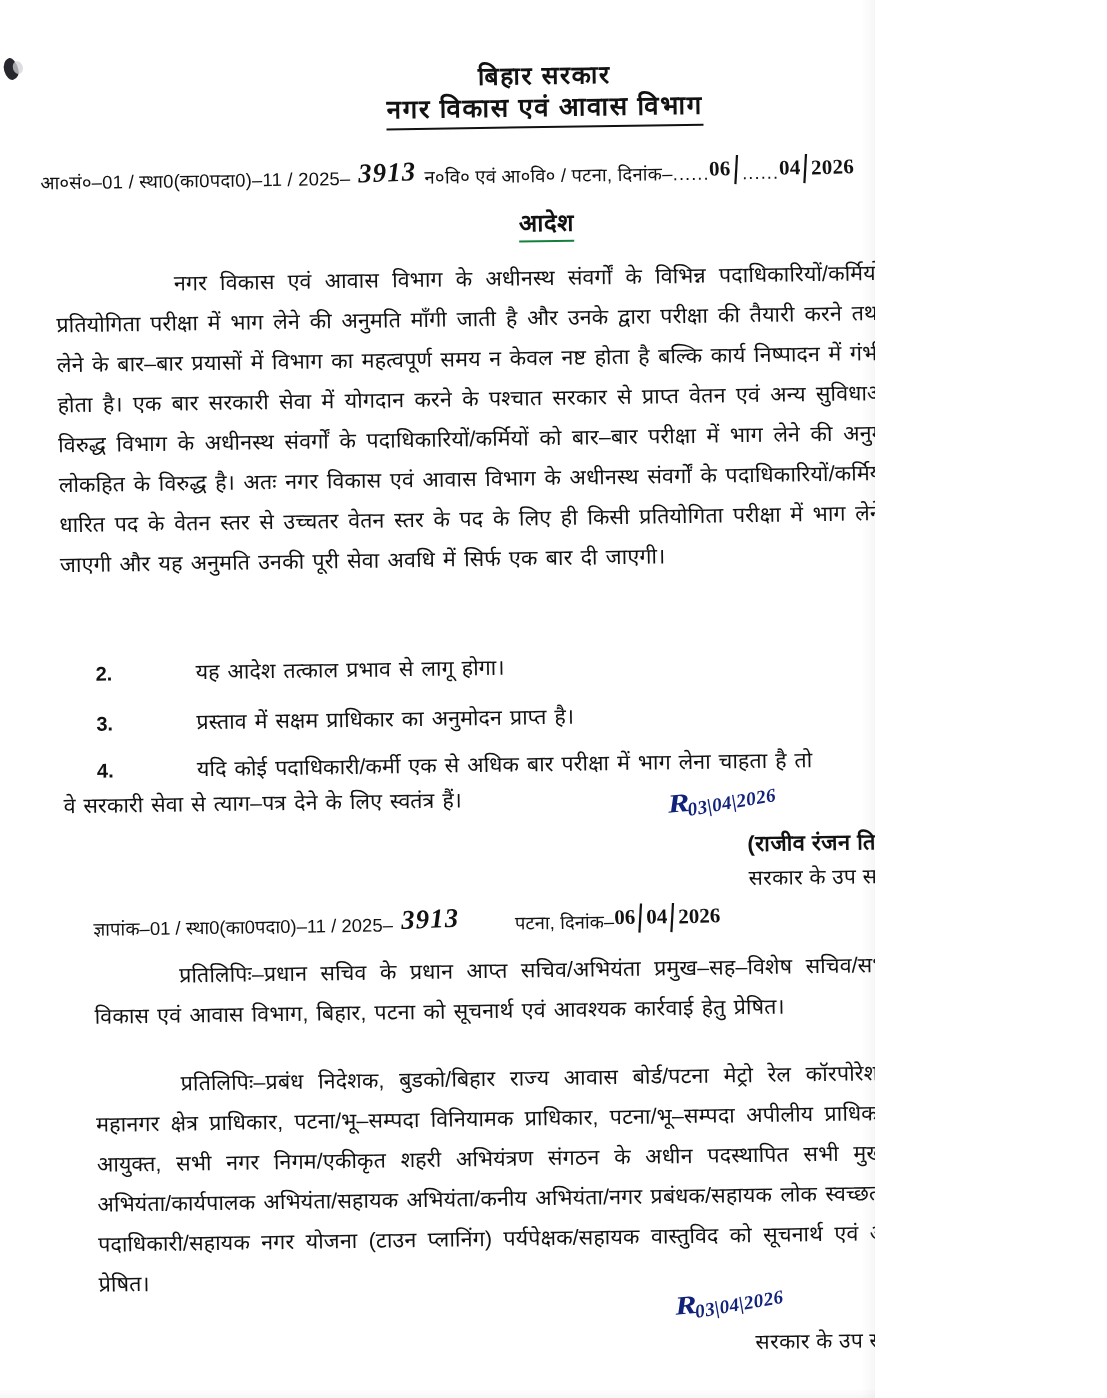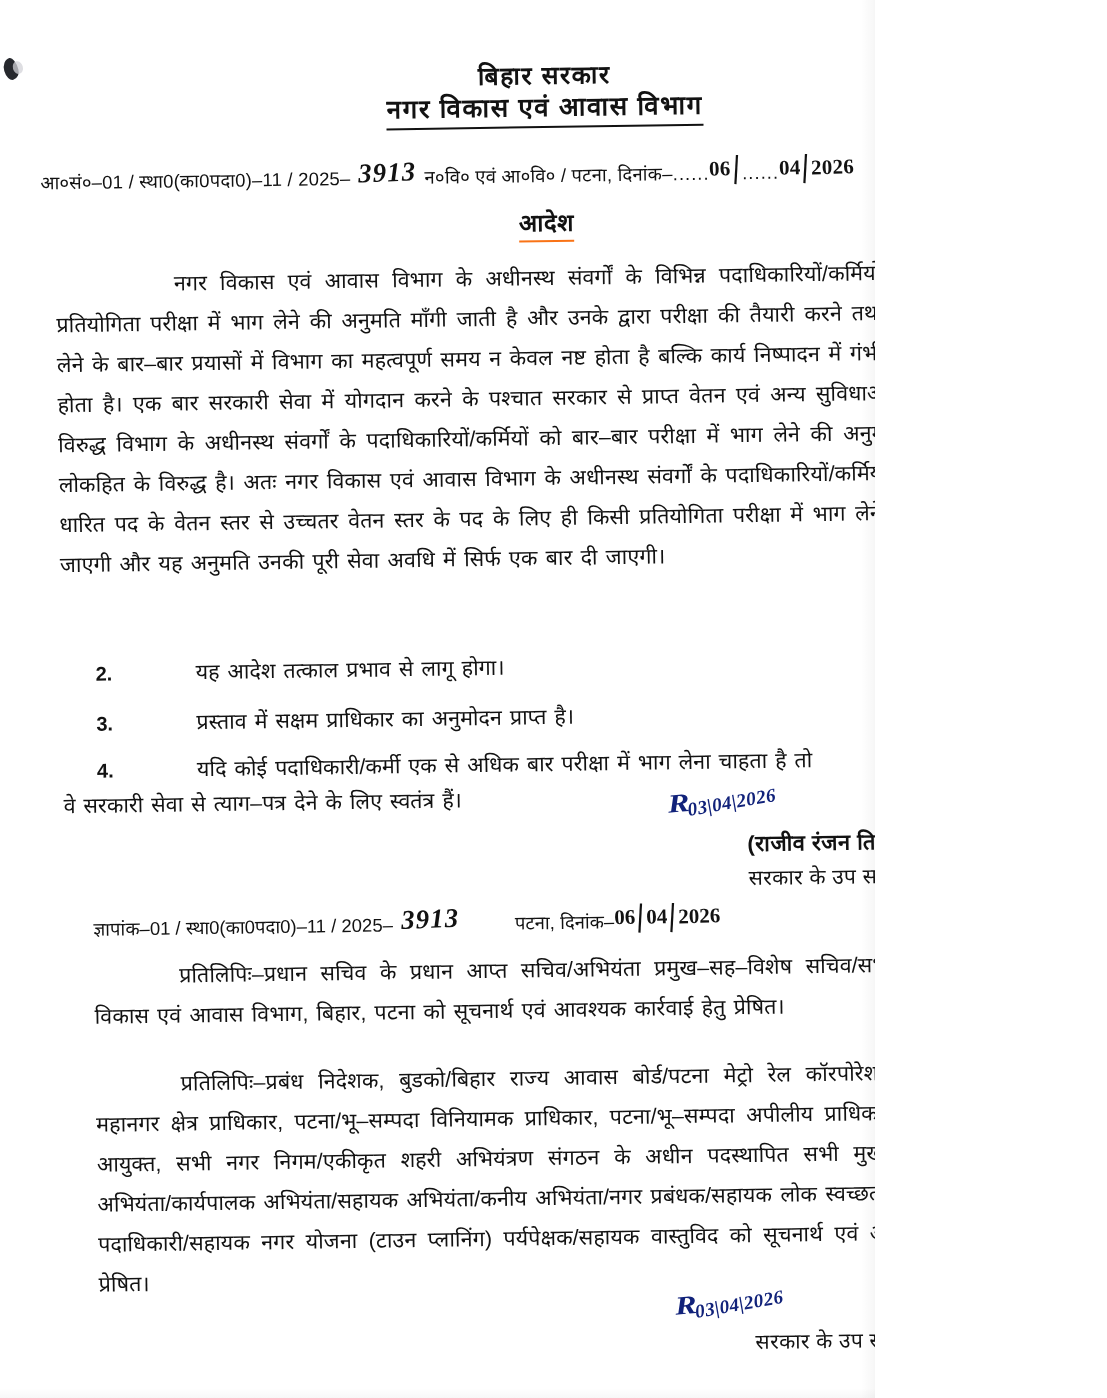--- a/index.html
+++ b/index.html
@@ -146,21 +146,21 @@
     position: absolute;
     left: 0;
     top: 205px;
     width: 1107px;
     text-align: center;
   }
   .aadesh span {
     font-size: 24px;
     font-weight: bold;
     display: inline-block;
-    border-bottom: 2px solid #f97316;
+    border-bottom: 2px solid #15803d;
     padding-bottom: 2px;
     letter-spacing: 0.5px;
   }
 
   .para {
     position: absolute;
     font-size: 21.5px;
     line-height: 40px;
     text-align: justify;
     text-align-last: left;

